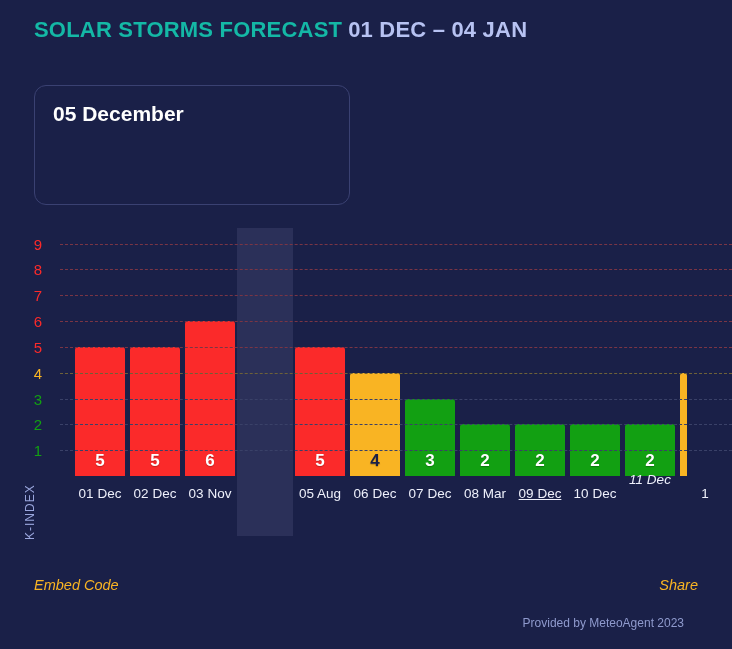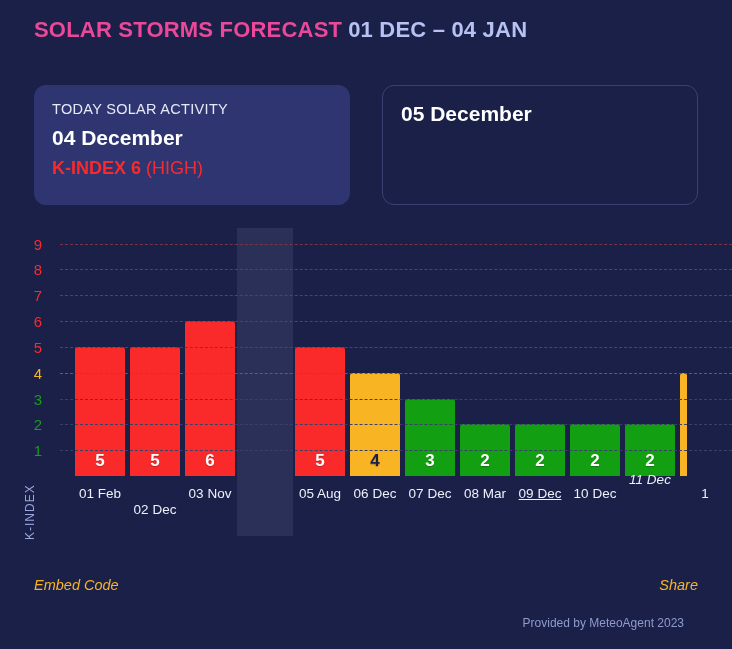--- a/index.html
+++ b/index.html
@@ -20,21 +20,21 @@
   
   .header {
     position: absolute;
     left: 34px;
     top: 17px;
     font-size: 22px;
     font-weight: bold;
     letter-spacing: 0.2px;
     white-space: nowrap;
   }
-  .header .title-main { color: #ec4899; }
+  .header .title-main { color: #14b8a6; }
   .header .title-range { color: #b7c2f2; margin-left: 6px; }
 
   
   .cards {
     position: absolute;
     left: 34px;
     top: 85px;
     width: 664px;
     display: flex;
     gap: 32px;
@@ -189,28 +189,20 @@
 </style>
 </head>
 <body>
 
 <div class="header">
   <span class="title-main">SOLAR STORMS FORECAST</span><span class="title-range">01 DEC – 04 JAN</span>
 </div>
 
 <div class="cards">
 
-  <div class="card filled">
-    <div class="card-label">TODAY SOLAR ACTIVITY</div>
-    <div class="card-date">04 December</div>
-    <div class="card-kindex">
-      <span class="k-strong">K-INDEX 6</span>
-      <span class="k-level">(HIGH)</span>
-    </div>
-  </div>
 
   <div class="card outlined">
     <div class="card-date">05 December</div>
   </div>
 
 </div>
 
 <div class="chart">
 
   <div class="axis-caption">
@@ -258,22 +250,22 @@
       <div class="ytick" style="top: 41.3333px; color: rgb(251, 42, 42);">8</div>
       <div class="ytick" style="top: 67.1667px; color: rgb(251, 42, 42);">7</div>
       <div class="ytick" style="top: 93px; color: rgb(251, 42, 42);">6</div>
       <div class="ytick" style="top: 118.833px; color: rgb(251, 42, 42);">5</div>
       <div class="ytick" style="top: 144.667px; color: rgb(249, 180, 35);">4</div>
       <div class="ytick" style="top: 170.5px; color: rgb(18, 160, 18);">3</div>
       <div class="ytick" style="top: 196.333px; color: rgb(18, 160, 18);">2</div>
       <div class="ytick" style="top: 222.167px; color: rgb(18, 160, 18);">1</div>
     </div>
   <div id="xticks">
-      <div class="xtick" style="left: 75px; top: 258px; width: 50px;">01 Feb</div>
-      <div class="xtick" style="left: 130px; top: 258px; width: 50px; margin-top: 16px;">02 Dec</div>
+      <div class="xtick" style="left: 75px; top: 258px; width: 50px;">01 Dec</div>
+      <div class="xtick" style="left: 130px; top: 258px; width: 50px;">02 Dec</div>
       <div class="xtick" style="left: 185px; top: 258px; width: 50px;">03 Nov</div>
       <div class="xtick" style="left: 240px; top: 258px; width: 50px;">04 Dec</div>
       <div class="xtick" style="left: 295px; top: 258px; width: 50px;">05 Aug</div>
       <div class="xtick" style="left: 350px; top: 258px; width: 50px;">06 Dec</div>
       <div class="xtick" style="left: 405px; top: 258px; width: 50px;">07 Dec</div>
       <div class="xtick" style="left: 460px; top: 258px; width: 50px;">08 Mar</div>
       <div class="xtick" style="left: 515px; top: 258px; width: 50px; text-decoration: underline;">09 Dec</div>
       <div class="xtick" style="left: 570px; top: 258px; width: 50px;">10 Dec</div>
       <div class="xtick" style="left: 625px; top: 244px; width: 50px; font-style: italic;">11 Dec</div>
       <div class="xtick" style="left: 680px; top: 258px; width: 50px;">1</div>

